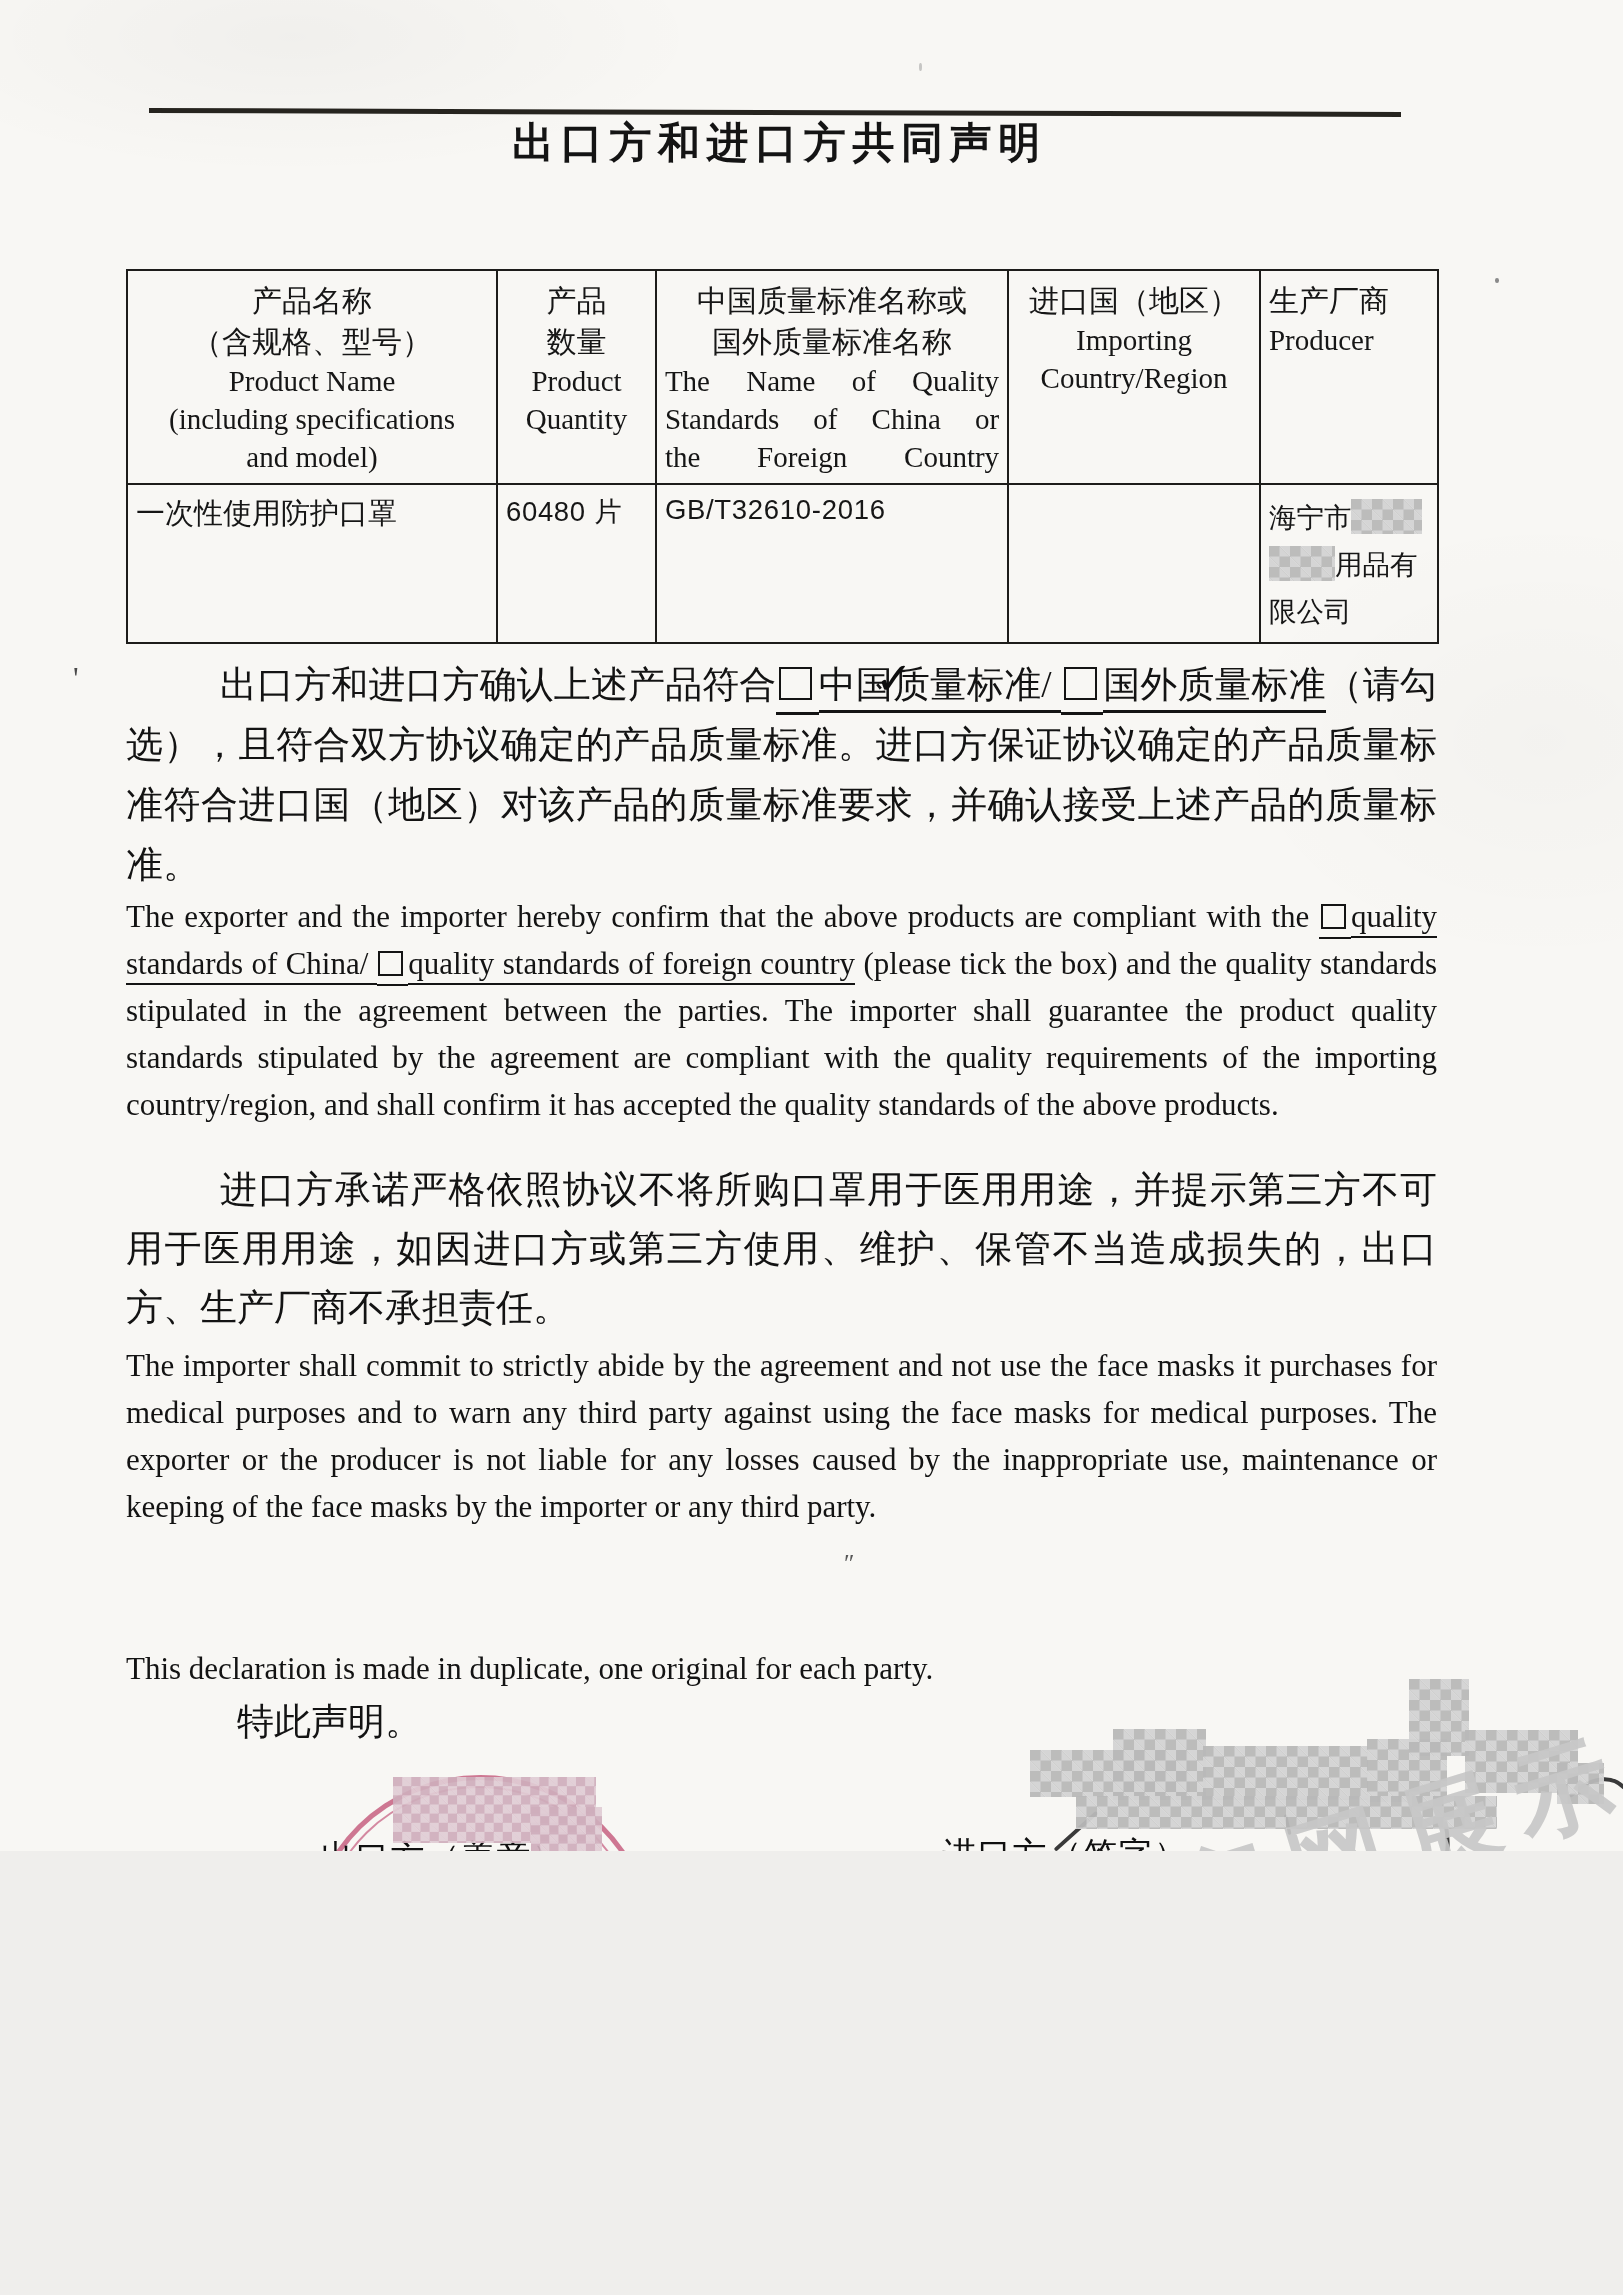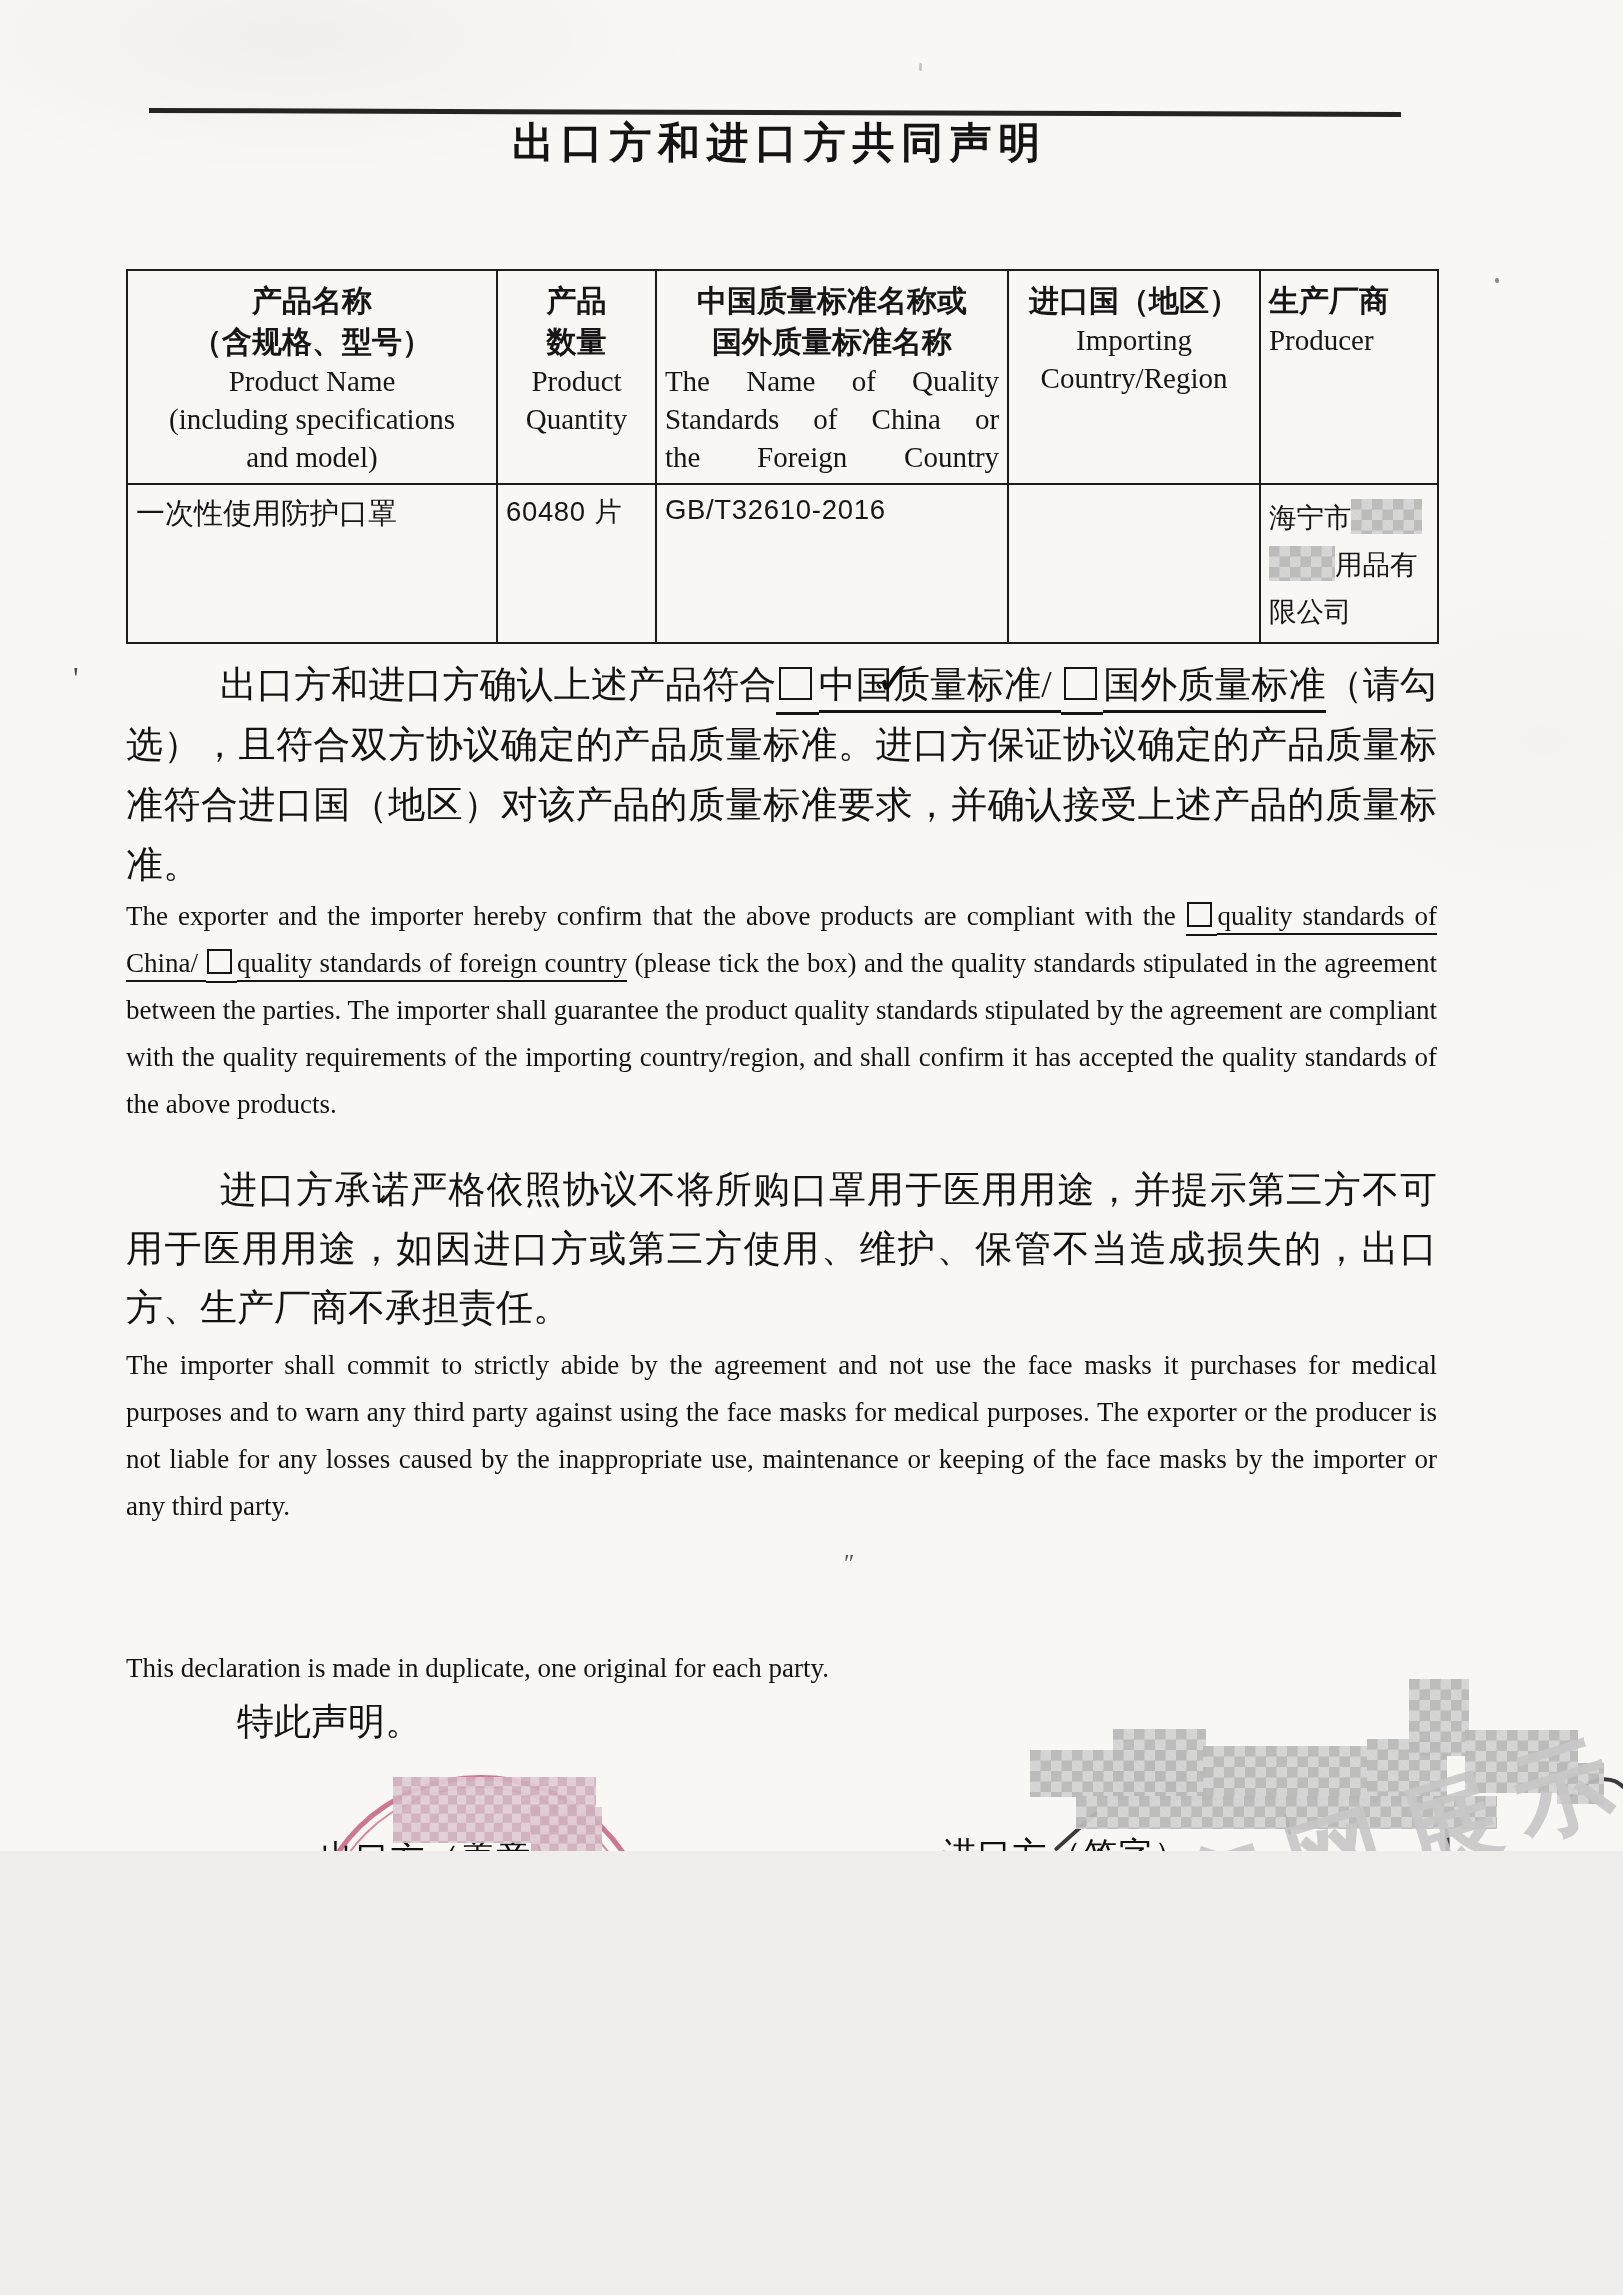--- a/index.html
+++ b/index.html
@@ -13,32 +13,32 @@
   .zh{font-family:"Liberation Serif","DejaVu Serif",serif;color:#161616;}
   .en{font-family:"Liberation Serif","DejaVu Serif",serif;color:#161616;}
   .top-rule{left:149px;top:108px;width:1252px;height:4.6px;background:#26241f;transform:rotate(0.18deg);transform-origin:left center;}
   .title-zh{left:124px;top:115px;width:1311px;text-align:center;font-size:42px;font-weight:700;letter-spacing:6.6px;color:#141414;}
   .title-en{left:124px;top:190px;width:1311px;text-align:center;font-size:38px;color:#1a1a1a;}
 
   table.decl{position:absolute;left:126px;top:269px;width:1311px;border-collapse:collapse;table-layout:fixed;}
   table.decl td,table.decl th{border:2px solid #1d1c1a;vertical-align:top;font-weight:normal;padding:9.2px 7.9px 6.6px 7.9px;color:#161616;}
   table.decl .hrow{height:183px;}
   table.decl .drow{height:157px;}
-  .hc .line-zh{font-size:30px;line-height:41px;text-align:center;font-weight:bold;}
+  .hc .line-zh{font-size:30px;line-height:41px;text-align:center;}
   .hc .line-en{font-size:29px;line-height:38px;text-align:center;}
   .hc3 .line-en{text-align:justify;text-align-last:justify;}
   .hc5 .line-zh,.hc5 .line-en{text-align:left;}
   .cell-name{font-size:29px;padding-left:10.5px;}
   .cell-num{font-family:"Liberation Sans","DejaVu Sans",sans-serif;font-weight:700;font-size:27.5px;letter-spacing:0.7px;padding-left:18.3px;}
   .cell-std{font-family:"Liberation Sans","DejaVu Sans",sans-serif;font-weight:700;font-size:27.5px;letter-spacing:0.7px;padding-left:14.4px;border-radius:17px;}
   .cell-prod{font-size:27.5px;line-height:47px;padding-left:10.5px;}
   .cell-prod .mosaic{vertical-align:-6.6px;}
 
   .p-zh{left:126px;width:1311px;font-size:37px;line-height:60px;text-align:justify;color:#131313;}
-  .p-en{left:126px;width:1311px;font-size:27px;line-height:47px;text-align:justify;color:#131313;}
+  .p-en{left:126px;width:1311px;font-size:31px;line-height:47px;text-align:justify;color:#131313;}
   .ind{text-indent:94px;}
   .ind2{text-indent:111px;}
   .u{border-bottom:3.3px solid #141414;padding-bottom:5.2px;}
   .p-en .u{border-bottom:2.6px solid #141414;padding-bottom:2px;}
   .cbx{display:inline-block;border:2.6px solid #141414;position:relative;}
   .cbx-zh{width:29px;height:29px;vertical-align:-2.6px;margin:0 6.6px 0 2.6px;}
   .cbx-en{width:21px;height:21px;border-width:2px;vertical-align:-2px;margin:0 5.2px 0 1.3px;}
   .tick{position:absolute;left:0px;top:-19.7px;font-size:45px;font-weight:700;color:#0e0e0e;font-family:"DejaVu Sans","Liberation Sans",sans-serif;}
   .uwrap{border-bottom:3.3px solid #141414;padding-bottom:6.6px;}
   .p-en .uwrap{border-bottom:2.6px solid #141414;padding-bottom:3.3px;}

